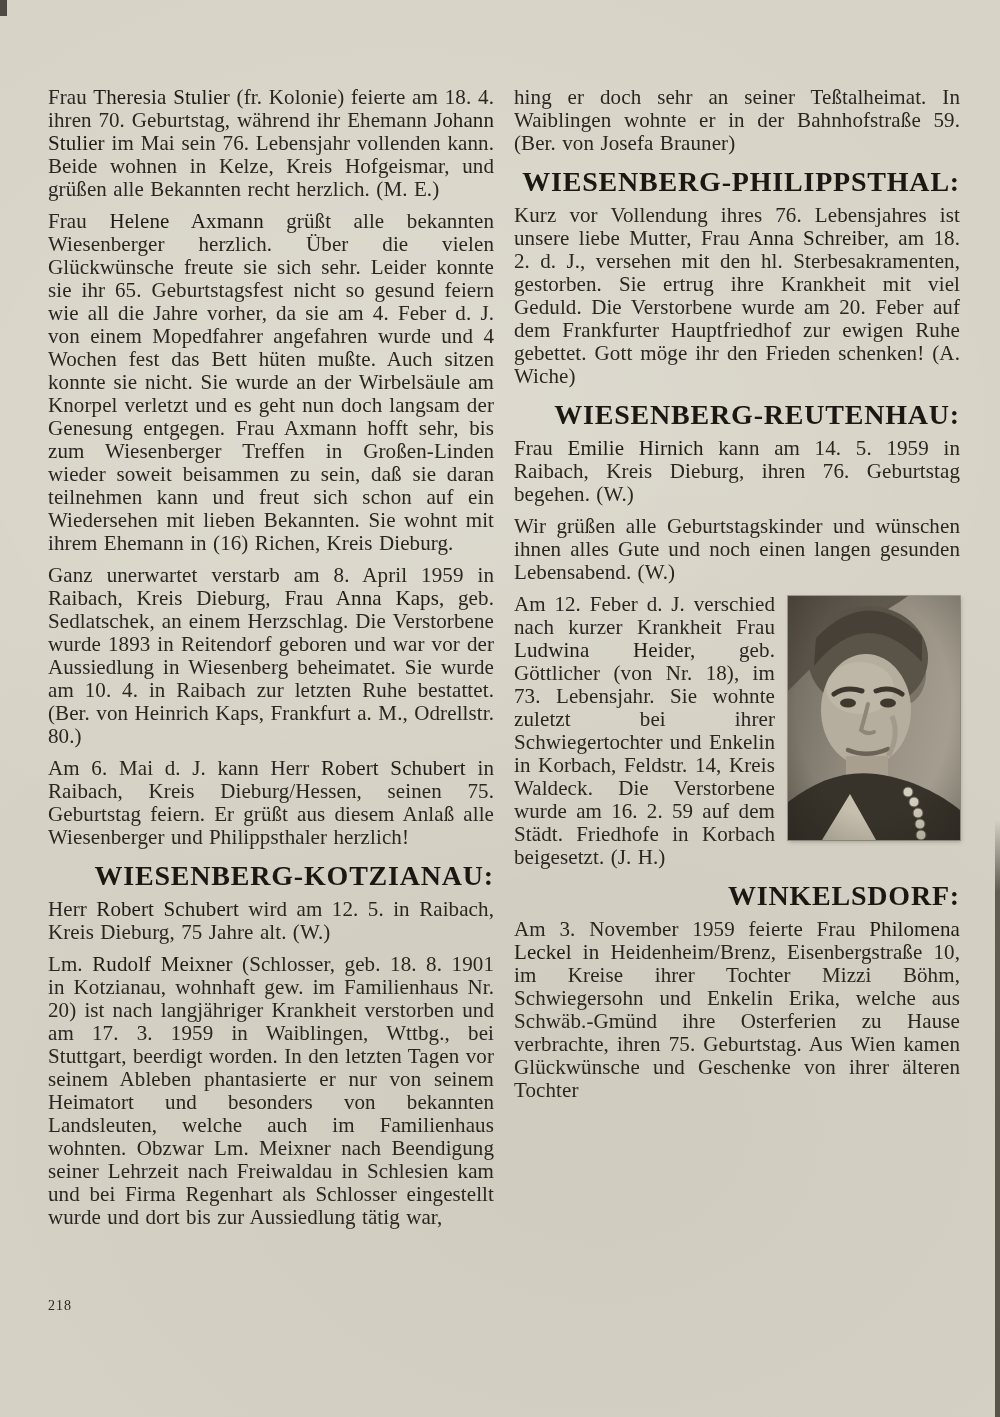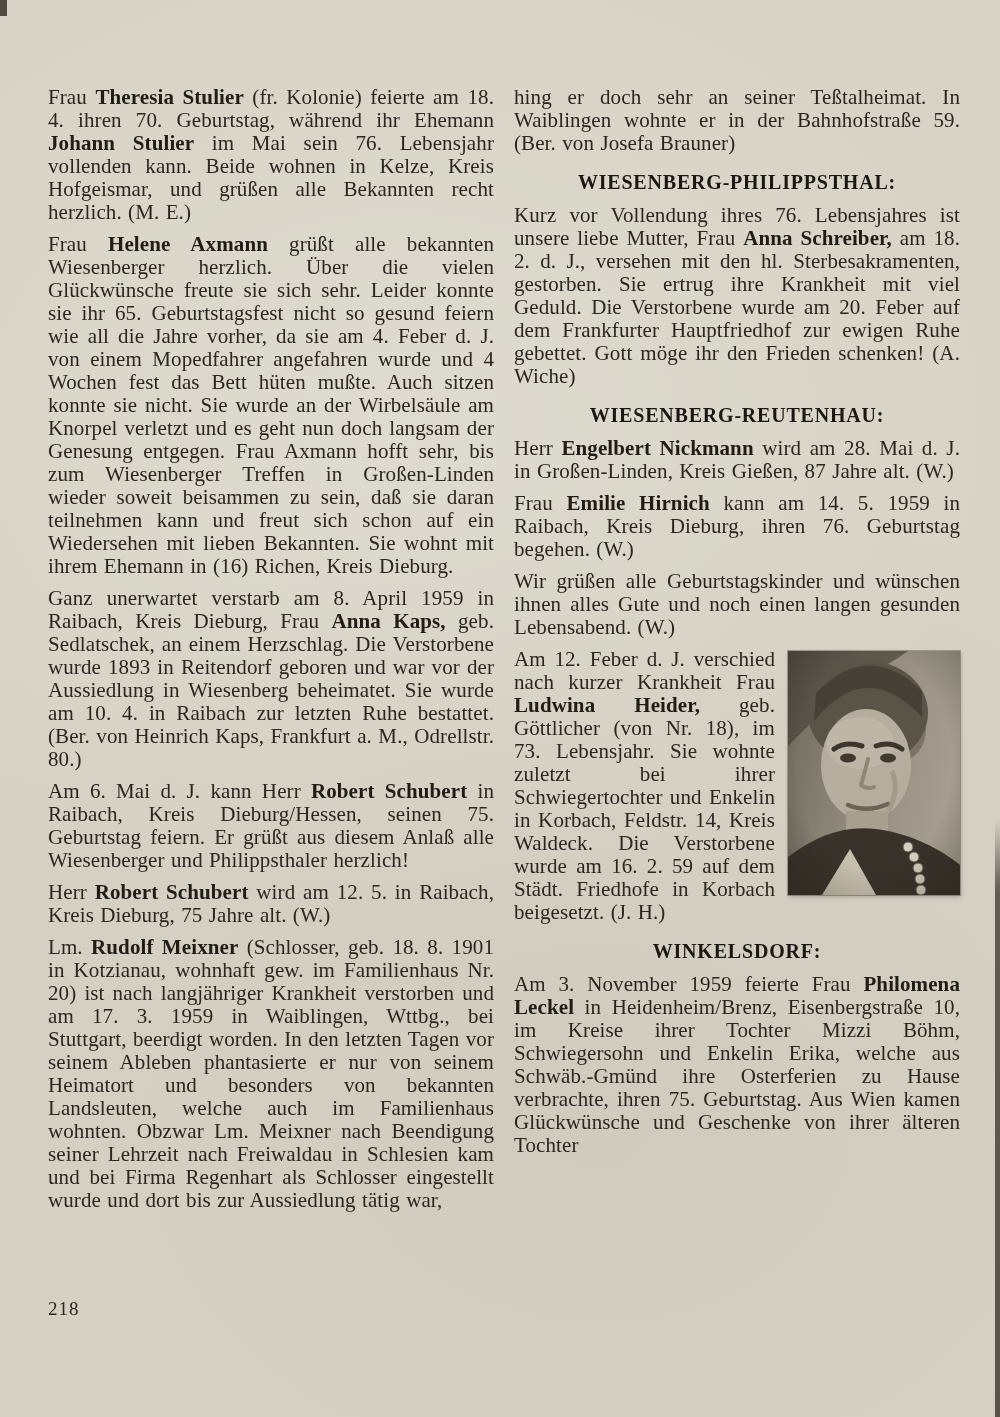--- a/index.html
+++ b/index.html
@@ -22,38 +22,38 @@
   .col{width:446px;}
   .col p{
     margin:0 0 9px 0;
     font-size:21px;line-height:23px;
     text-align:justify;
     letter-spacing:.1px;
     word-spacing:1px;
   }
   .col h2{
     margin:15px 0 10px 0;
-    font-size:20px;line-height:24px;
+    font-size:28px;line-height:24px;
     font-weight:bold;color:#1b1712;
     letter-spacing:.8px;
-    text-align:center;
+    text-align:right;
   }
   .col h2:first-child, .col p:first-child{margin-top:0;}
-  .b{font-weight:bold;color:#211c16;}
+  .b{font-weight:normal;color:#211c16;}
   .photo{
     float:right;
     width:172px;height:244px;
     margin:3px 0 6px 13px;
     background:#8f897d;
     box-shadow:0 0 0 1px rgba(60,55,45,.35), 1px 2px 4px rgba(40,35,25,.25);
   }
   .photo svg{display:block;width:100%;height:100%;}
   .page-number{
     position:absolute;left:48px;top:1298px;
-    font-size:19px;letter-spacing:1px;color:#2b2620;
+    font-size:14px;letter-spacing:1px;color:#2b2620;
   }
   .scan-edge-right{
     position:absolute;right:0;top:820px;width:5px;height:597px;
     background:linear-gradient(to bottom, rgba(58,53,46,0), rgba(58,53,46,.75) 12%, rgba(58,53,46,.8));
   }
   .scan-corner{
     position:absolute;left:0;top:0;width:7px;height:16px;
     background:rgba(45,40,34,.8);
   }
 </style>
@@ -61,29 +61,29 @@
 <body>
 
 <div class="page">
   <div class="scan-corner"></div>
   <div class="columns">
     <div class="col" id="col-left">
         <p><span>Frau </span><span class="b">Theresia Stulier</span><span> (fr. Kolonie) feierte am 18. 4. ihren 70. Geburtstag, während ihr Ehemann </span><span class="b">Johann Stulier</span><span> im Mai sein 76. Lebensjahr vollenden kann. Beide wohnen in Kelze, Kreis Hofgeismar, und grüßen alle Bekannten recht herzlich. (M. E.)</span></p>
         <p><span>Frau </span><span class="b">Helene Axmann</span><span> grüßt alle bekannten Wiesenberger herzlich. Über die vielen Glückwünsche freute sie sich sehr. Leider konnte sie ihr 65. Geburtstagsfest nicht so gesund feiern wie all die Jahre vorher, da sie am 4. Feber d. J. von einem Mopedfahrer angefahren wurde und 4 Wochen fest das Bett hüten mußte. Auch sitzen konnte sie nicht. Sie wurde an der Wirbelsäule am Knorpel verletzt und es geht nun doch langsam der Genesung entgegen. Frau Axmann hofft sehr, bis zum Wiesenberger Treffen in Großen-Linden wieder soweit beisammen zu sein, daß sie daran teilnehmen kann und freut sich schon auf ein Wiedersehen mit lieben Bekannten. Sie wohnt mit ihrem Ehemann in (16) Richen, Kreis Dieburg.</span></p>
         <p><span>Ganz unerwartet verstarb am 8. April 1959 in Raibach, Kreis Dieburg, Frau </span><span class="b">Anna Kaps,</span><span> geb. Sedlatschek, an einem Herzschlag. Die Verstorbene wurde 1893 in Reitendorf geboren und war vor der Aussiedlung in Wiesenberg beheimatet. Sie wurde am 10. 4. in Raibach zur letzten Ruhe bestattet. (Ber. von Heinrich Kaps, Frankfurt a. M., Odrellstr. 80.)</span></p>
         <p><span>Am 6. Mai d. J. kann Herr </span><span class="b">Robert Schubert</span><span> in Raibach, Kreis Dieburg/Hessen, seinen 75. Geburtstag feiern. Er grüßt aus diesem Anlaß alle Wiesenberger und Philippsthaler herzlich!</span></p>
+        <h2>WIESENBERG-KOTZIANAU:</h2>
         <p><span>Herr </span><span class="b">Robert Schubert</span><span> wird am 12. 5. in Raibach, Kreis Dieburg, 75 Jahre alt. (W.)</span></p>
         <p><span>Lm. </span><span class="b">Rudolf Meixner</span><span> (Schlosser, geb. 18. 8. 1901 in Kotzianau, wohnhaft gew. im Familienhaus Nr. 20) ist nach langjähriger Krankheit verstorben und am 17. 3. 1959 in Waiblingen, Wttbg., bei Stuttgart, beerdigt worden. In den letzten Tagen vor seinem Ableben phantasierte er nur von seinem Heimatort und besonders von bekannten Landsleuten, welche auch im Familienhaus wohnten. Obzwar Lm. Meixner nach Beendigung seiner Lehrzeit nach Freiwaldau in Schlesien kam und bei Firma Regenhart als Schlosser eingestellt wurde und dort bis zur Aussiedlung tätig war,</span></p>
       </div>
     <div class="col" id="col-right">
         <p><span>hing er doch sehr an seiner Teßtalheimat. In Waiblingen wohnte er in der Bahnhofstraße 59. (Ber. von Josefa Brauner)</span></p>
         <h2>WIESENBERG-PHILIPPSTHAL:</h2>
         <p><span>Kurz vor Vollendung ihres 76. Lebensjahres ist unsere liebe Mutter, Frau </span><span class="b">Anna Schreiber,</span><span> am 18. 2. d. J., versehen mit den hl. Sterbesakramenten, gestorben. Sie ertrug ihre Krankheit mit viel Geduld. Die Verstorbene wurde am 20. Feber auf dem Frankfurter Hauptfriedhof zur ewigen Ruhe gebettet. Gott möge ihr den Frieden schenken! (A. Wiche)</span></p>
         <h2>WIESENBERG-REUTENHAU:</h2>
-        <p><span>Herr </span><span class="b">Engelbert Nickmann</span><span> wird am 28. Mai d. J. in Großen-Linden, Kreis Gießen, 87 Jahre alt. (W.)</span></p>
         <p><span>Frau </span><span class="b">Emilie Hirnich</span><span> kann am 14. 5. 1959 in Raibach, Kreis Dieburg, ihren 76. Geburtstag begehen. (W.)</span></p>
         <p><span>Wir grüßen alle Geburtstagskinder und wünschen ihnen alles Gute und noch einen langen gesunden Lebensabend. (W.)</span></p>
         <p>
   <span class="photo">
     <svg viewBox="0 0 172 244" preserveAspectRatio="none">
       <defs>
         <linearGradient id="bgGrad" x1="0" y1="0" x2="1" y2="0.3">
           <stop offset="0" stop-color="#6e685d"></stop>
           <stop offset="0.55" stop-color="#938c7f"></stop>
           <stop offset="1" stop-color="#a59e90"></stop>

